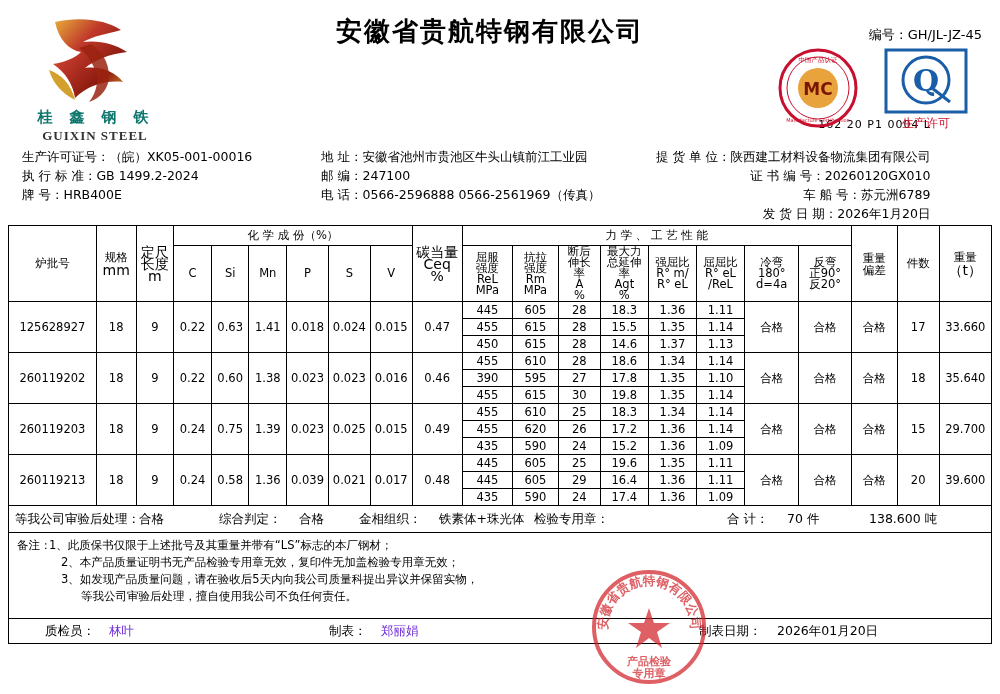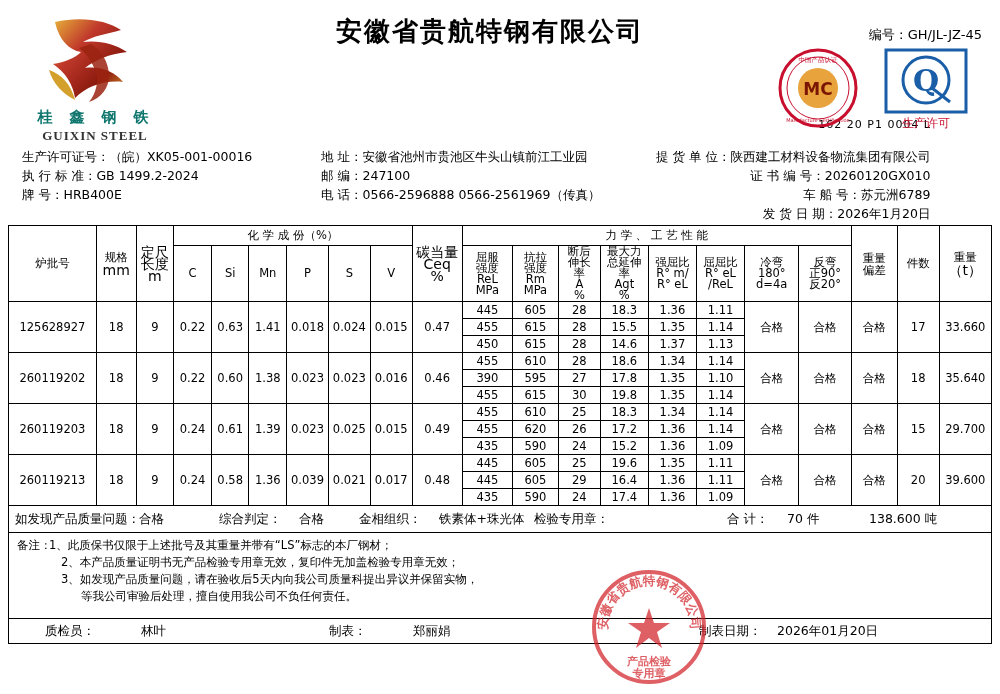--- a/index.html
+++ b/index.html
@@ -47,21 +47,21 @@
   .subrow td{height:16px;font-size:11.5px;}
 
   
   .footline{margin:0 8px;border:1px solid #000;border-top:none;height:26px;position:relative;font-size:12.5px;}
   .footline span{position:absolute;top:5px;}
   .notes{margin:0 8px;border:1px solid #000;border-top:none;height:86px;position:relative;font-size:11.5px;line-height:17px;padding:4px 8px 0 6px;box-sizing:border-box;}
   .sigline{margin:0 8px;border:1px solid #000;border-top:none;height:24px;position:relative;font-size:12.5px;}
   .sigline span{position:absolute;top:4px;}
 
   .redseal{position:absolute;left:590px;top:568px;width:118px;height:118px;}
-  .hand{font-family:"DejaVu Sans",sans-serif;color:#000000;margin-left:32px;}
+  .hand{font-family:"DejaVu Sans",sans-serif;color:#6d28d9;}
 </style>
 </head>
 <body>
 
 <div class="page">
 
   <div class="hdr">
 
     <div class="logo">
       <div class="logo-mark">
@@ -320,21 +320,21 @@
       <td>19.8</td>
       <td>1.35</td>
       <td>1.14</td>
     </tr>
 
     <tr class="subrow">
       <td rowspan="3">260119203</td>
       <td rowspan="3">18</td>
       <td rowspan="3">9</td>
       <td rowspan="3">0.24</td>
-      <td rowspan="3">0.61</td>
+      <td rowspan="3">0.75</td>
       <td rowspan="3">1.39</td>
       <td rowspan="3">0.023</td>
       <td rowspan="3">0.025</td>
       <td rowspan="3">0.015</td>
       <td rowspan="3">0.49</td>
       <td>455</td>
       <td>610</td>
       <td>25</td>
       <td>18.3</td>
       <td>1.34</td>
@@ -398,21 +398,21 @@
       <td>590</td>
       <td>24</td>
       <td>17.4</td>
       <td>1.36</td>
       <td>1.09</td>
     </tr>
   </tbody>
     </table>
 
   <div class="footline">
-    <span style="left:6px">如发现产品质量问题：</span>
+    <span style="left:6px">等我公司审验后处理：</span>
     <span style="left:130px">合格</span>
     <span style="left:210px">综合判定：</span>
     <span style="left:290px">合格</span>
     <span style="left:350px">金相组织：</span>
     <span style="left:430px">铁素体+珠光体</span>
     <span style="left:525px">检验专用章：</span>
     <span style="left:718px">合  计：</span>
     <span style="left:778px">70  件</span>
     <span style="left:860px">138.600    吨</span>
   </div>

